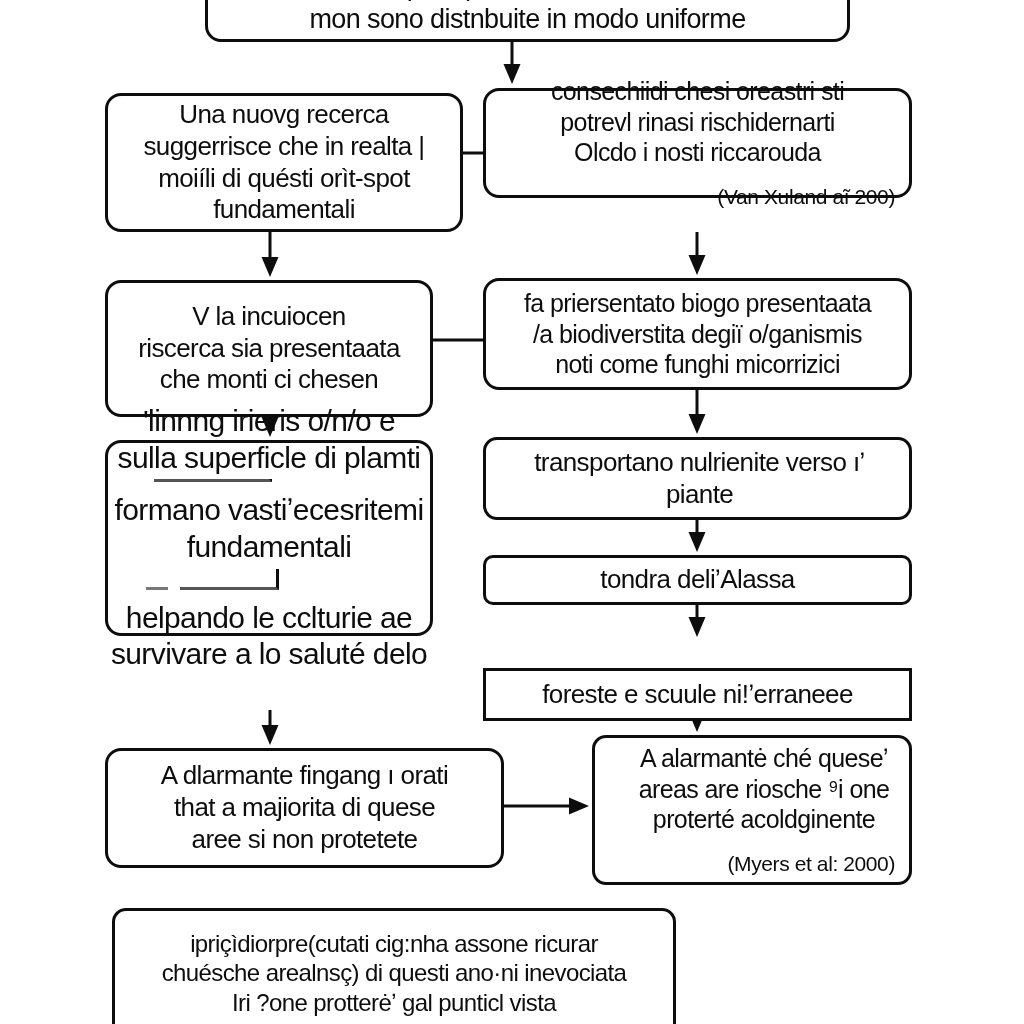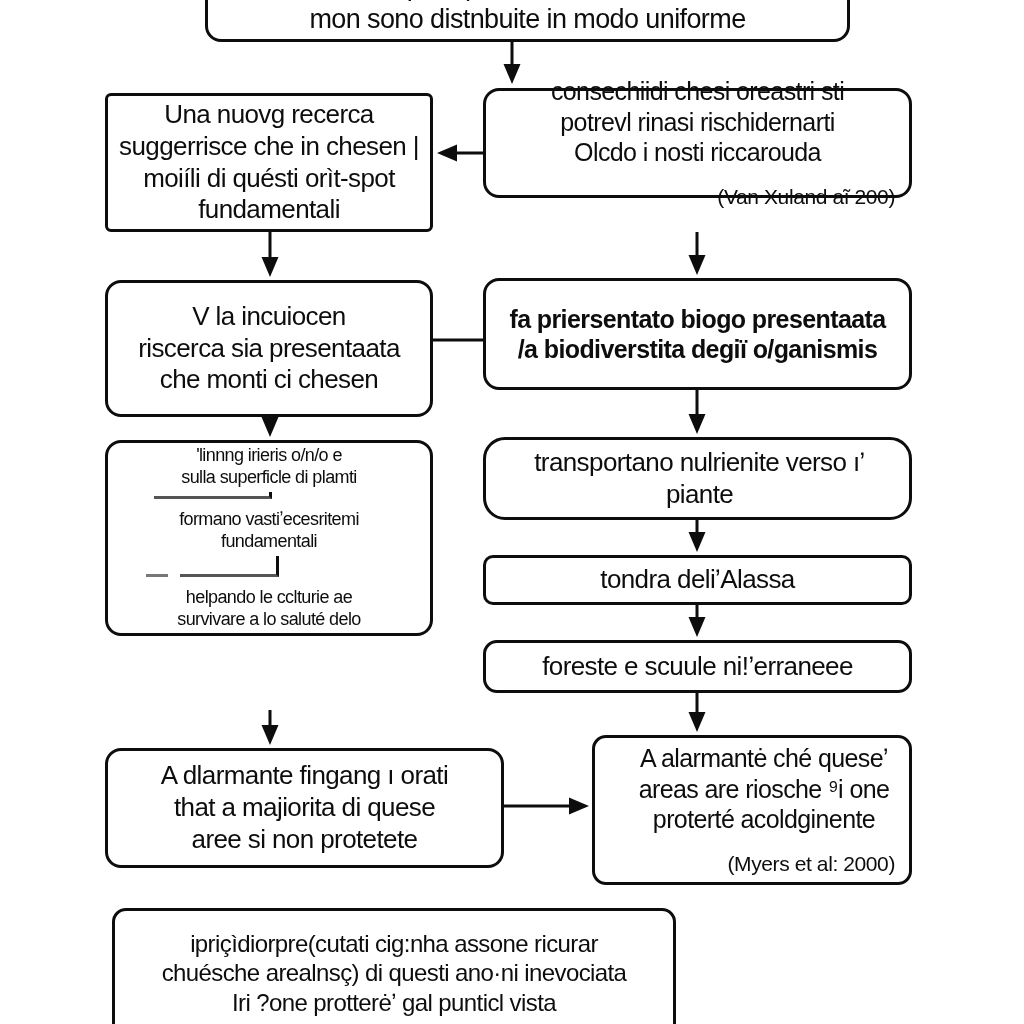--- a/index.html
+++ b/index.html
@@ -49,62 +49,63 @@
       <polygon points="697,732 688.5,712 705.5,712" class="c-head"></polygon>
       <line x1="270" y1="710" x2="270" y2="729" class="c-line"></line>
       <polygon points="270,745 261.5,725 278.5,725" class="c-head"></polygon>
       <line x1="437" y1="806" x2="573" y2="806" class="c-line"></line>
       <polygon points="589,806 569,814.5 569,797.5" class="c-head"></polygon>
     </svg>
 <div class="box" style="left: 205px; top: -36px; width: 645px; height: 78px; font-size: 27px; border-radius: 16px;">
       <div class="line">ques ( and est che st a</div>
       <div class="line">mon sono distnbuite in modo uniforme</div>
     </div>
-    <div class="box" style="left: 105px; top: 93px; width: 328px; height: 139px; font-size: 26px; border-radius: 6px;">
+    <div class="box" style="left: 105px; top: 93px; width: 358px; height: 139px; font-size: 26px; border-radius: 16px;">
       <div class="line">Una nuovg recerca</div>
-      <div class="line">suggerrisce che in chesen |</div>
+      <div class="line">suggerrisce che in realta |</div>
       <div class="line">moiíli di quésti orìt-spot</div>
       <div class="line">fundamentali</div>
     </div>
     <div class="box" style="left: 483px; top: 88px; width: 429px; height: 110px; font-size: 25px; border-radius: 16px;">
       <div class="line">consechiidi chesi oreastri sti</div>
       <div class="line">potrevl rinasi rischidernarti</div>
       <div class="line">Olcdo i nosti riccarouda</div>
       <div class="line cite">(Van Xuland aĩ 200)</div>
     </div>
     <div class="box" style="left: 105px; top: 280px; width: 328px; height: 137px; font-size: 26px; border-radius: 16px;">
       <div class="line">V la incuiocen</div>
       <div class="line">riscerca sia presentaata</div>
       <div class="line">che monti ci chesen</div>
     </div>
-    <div class="box" style="left: 483px; top: 278px; width: 429px; height: 112px; font-size: 25px; border-radius: 16px; font-weight: bold;">
+    <div class="box" style="left: 483px; top: 278px; width: 429px; height: 112px; font-size: 25px; border-radius: 16px;">
       <div class="line">fa priersentato biogo presentaata</div>
       <div class="line">/a biodiverstita degiï o/ganismis</div>
+      <div class="line">noti come funghi micorrizici</div>
     </div>
-    <div class="box" style="left: 105px; top: 440px; width: 328px; height: 196px; font-size: 18px; border-radius: 16px;">
+    <div class="box" style="left: 105px; top: 440px; width: 328px; height: 196px; font-size: 30px; border-radius: 16px;">
       <div class="line">'linnng irieris o/n/o e</div>
       <div class="line">sulla superficle di plamti</div>
       <div class="divider v1"></div>
       <div class="line">formano vastiʼecesritemi</div>
       <div class="line">fundamentali</div>
       <div class="divider v2">
         <span class="dash"></span>
         <span class="tickline"></span>
       </div>
       <div class="line">helpando le cclturie ae</div>
       <div class="line">survivare a lo saluté delo</div>
     </div>
-    <div class="box" style="left: 483px; top: 437px; width: 429px; height: 83px; font-size: 26px; border-radius: 22px; padding-left: 8px;">
+    <div class="box" style="left: 483px; top: 437px; width: 429px; height: 83px; font-size: 26px; border-radius: 14px; padding-left: 8px;">
       <div class="line">transportano nulrienite verso ıʼ</div>
       <div class="line">piante</div>
     </div>
     <div class="box" style="left: 483px; top: 555px; width: 429px; height: 50px; font-size: 26px; border-radius: 10px;">
       <div class="line">tondra deliʼAlassa</div>
     </div>
-    <div class="box" style="left: 483px; top: 640px; width: 429px; height: 53px; font-size: 26px; border-radius: 14px;">
+    <div class="box" style="left: 483px; top: 668px; width: 429px; height: 53px; font-size: 26px; border-radius: 0;">
       <div class="line">foreste e scuule ni!ʼerraneee</div>
     </div>
     <div class="box" style="left: 105px; top: 748px; width: 399px; height: 120px; font-size: 26px; border-radius: 16px;">
       <div class="line">A dlarmante fingang ı orati</div>
       <div class="line">that a majiorita di quese</div>
       <div class="line">aree si non protetete</div>
     </div>
     <div class="box" style="left: 592px; top: 735px; width: 320px; height: 150px; font-size: 25px; border-radius: 14px; padding-left: 28px;">
       <div class="line">A alarmantė ché queseʼ</div>
       <div class="line">areas are riosche ⁹i one</div>

